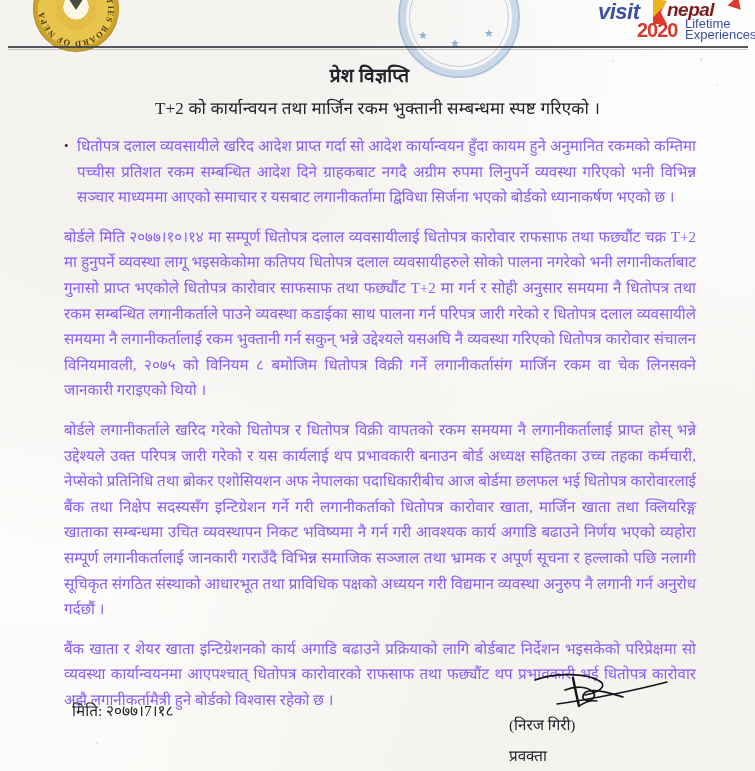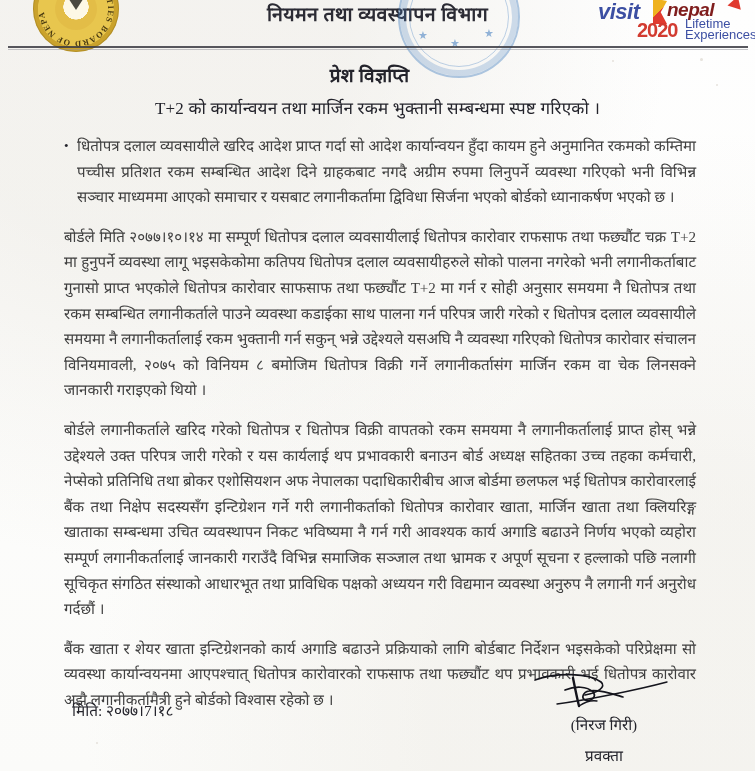--- a/index.html
+++ b/index.html
@@ -113,35 +113,35 @@
     font-size:19px;font-weight:700;color:#23232b;letter-spacing:.3px;
   }
   .doc-subtitle{
     position:absolute;left:0;right:0;top:96px;text-align:center;
     font-size:17px;font-weight:400;color:#23232b;letter-spacing:.2px;
   }
 
   
   .body-wrap{position:absolute;left:64px;top:134px;width:632px;}
   .para{
-    font-size:15.1px;line-height:25.6px;color:#404040;
+    font-size:15.1px;line-height:25.6px;color:#8b5cf6;
     text-align:justify;text-justify:inter-word;
     margin:0 0 14px 0;position:relative;
   }
   .para.bulleted{padding-left:13px;}
   .para.bulleted::before{
     content:"\2022";position:absolute;left:0;top:-1px;font-size:13px;color:#23232b;
   }
 
   
   .footer-date{
     position:absolute;left:72px;top:700px;font-size:15.4px;color:#23232b;font-weight:400;
   }
   .sign-block{
-    position:absolute;right:56px;top:676px;width:190px;text-align:center;
+    position:absolute;right:56px;top:676px;width:190px;
   }
   .signature{
     position:relative;height:42px;margin-bottom:-4px;
   }
   .signature svg{position:absolute;left:18px;top:-6px;}
   .sign-name{font-size:15.2px;color:#23232b;}
   .sign-role{font-size:15.2px;color:#23232b;margin-top:11px;}
 </style>
 </head>
 <body>
@@ -164,21 +164,20 @@
         <text font-family="Liberation Serif, serif" font-size="8.5" font-weight="700" fill="#4a3a10" letter-spacing="1">
           <textPath href="#ringpath" startOffset="26%">SECURITIES BOARD OF NEPAL</textPath>
         </text>
       </svg>
     </div>
     <div class="seal-inner"></div>
     <div class="seal-tri"></div>
 
   </div>
 
-  <div class="dept-title">नियमन तथा व्यवस्थापन विभाग</div>
 
   <div class="stamp">
     <div class="stamp-star" style="left:18px;top:72px;">★</div>
     <div class="stamp-star" style="left:50px;top:80px;">★</div>
     <div class="stamp-star" style="left:84px;top:70px;">★</div>
   </div>
 
   <div class="vn-logo">
     <div class="vn-row1">
       <span class="vn-visit">visit</span>

